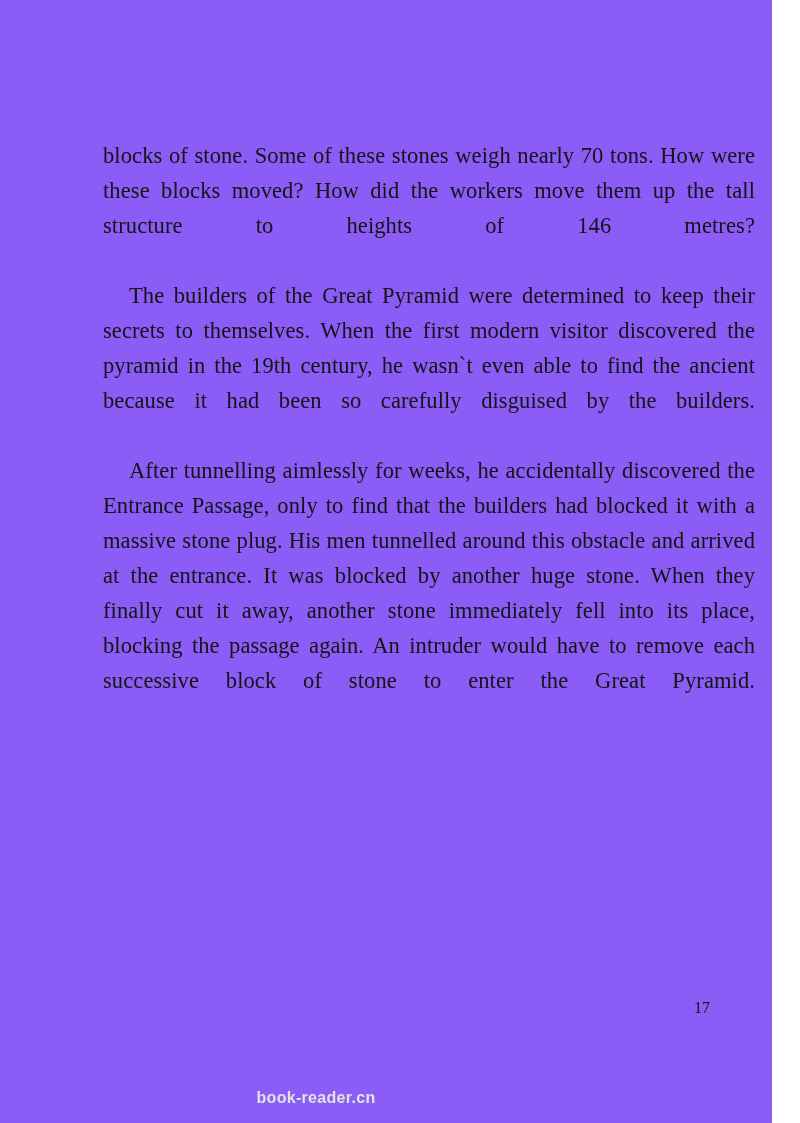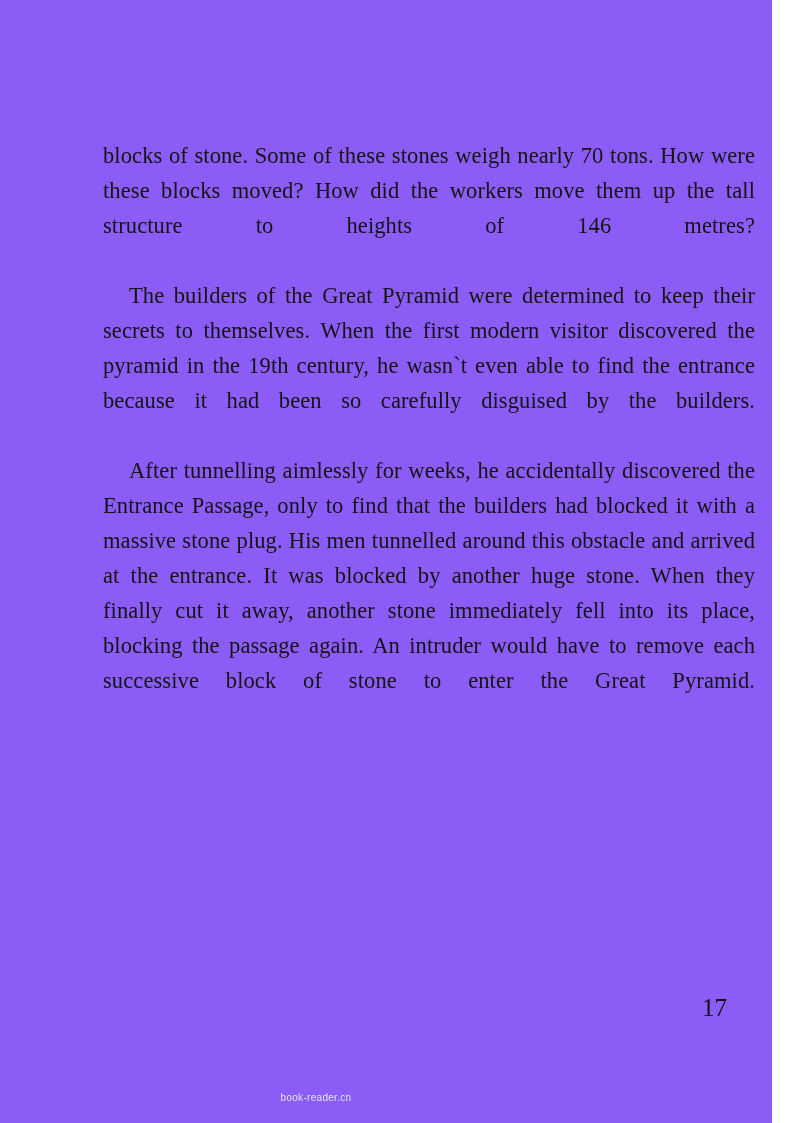--- a/index.html
+++ b/index.html
@@ -47,53 +47,54 @@
 
   
   .para:after {
     content: "";
     display: inline-block;
     width: 100%;
   }
 
   .page-number {
     position: absolute;
-    right: 45px;
+    right: 62px;
     top: 995px;
-    font-size: 25px;
+    font-size: 16px;
     line-height: 26px;
     color: #141414;
     font-family: "Liberation Serif", "DejaVu Serif", serif;
   }
 
   .watermark {
     position: absolute;
     left: 0;
     right: 0;
     top: 1090px;
     text-align: center;
     font-family: "Liberation Sans", "DejaVu Sans", sans-serif;
-    font-size: 10px;
+    font-size: 16px;
     line-height: 16px;
     color: #e3e3e5;
     letter-spacing: 0.3px;
     padding-right: 140px;
+    font-weight: bold;
   }
 </style>
 </head>
 <body>
 
 <div class="page">
 
   <div class="text-column">
 
     <p class="para">blocks of stone. Some of these stones weigh nearly 70 tons. How were these blocks moved? How did the workers move them up the tall structure to heights of 146 metres?</p>
 
 
-    <p class="para indented">The builders of the Great Pyramid were determined to keep their secrets to themselves. When the first modern visitor discovered the pyramid in the 19th century, he wasn`t even able to find the entrance because it had been so carefully disguised by the builders.</p>
+    <p class="para indented">The builders of the Great Pyramid were determined to keep their secrets to themselves. When the first modern visitor discovered the pyramid in the 19th century, he wasn`t even able to find the ancient because it had been so carefully disguised by the builders.</p>
 
     <p class="para indented">After tunnelling aimlessly for weeks, he accidentally discovered the Entrance Passage, only to find that the builders had blocked it with a massive stone plug. His men tunnelled around this obstacle and arrived at the entrance. It was blocked by another huge stone. When they finally cut it away, another stone immediately fell into its place, blocking the passage again. An intruder would have to remove each successive block of stone to enter the Great Pyramid.</p>
 
 
   </div>
 
   <div class="page-number">17</div>
 
   <div class="watermark">book-reader.cn</div>
 

